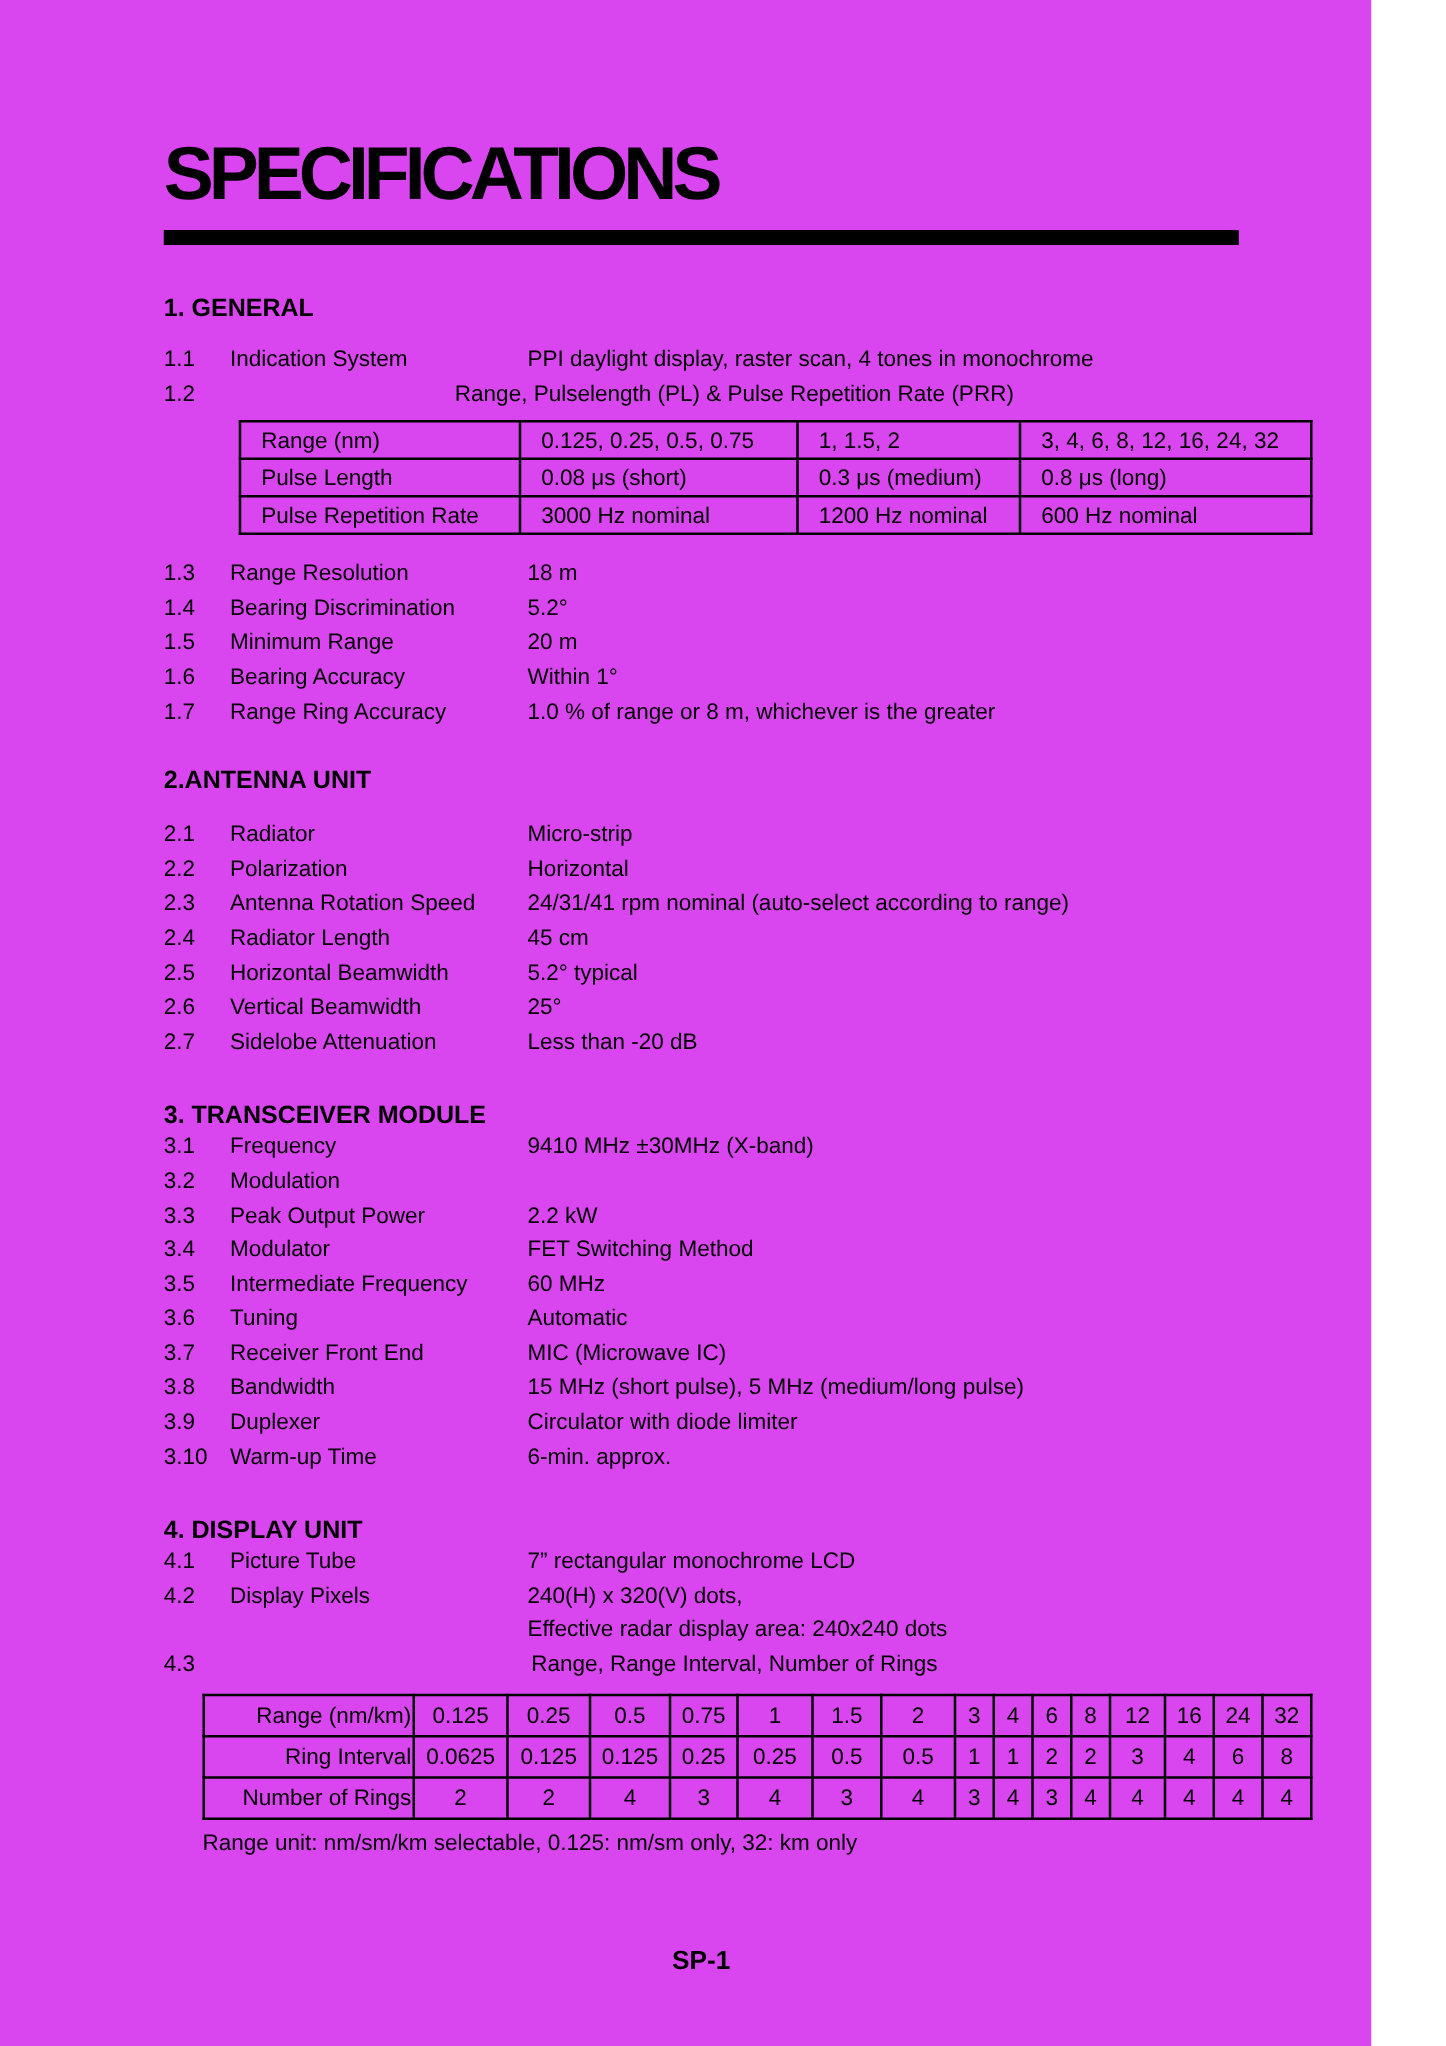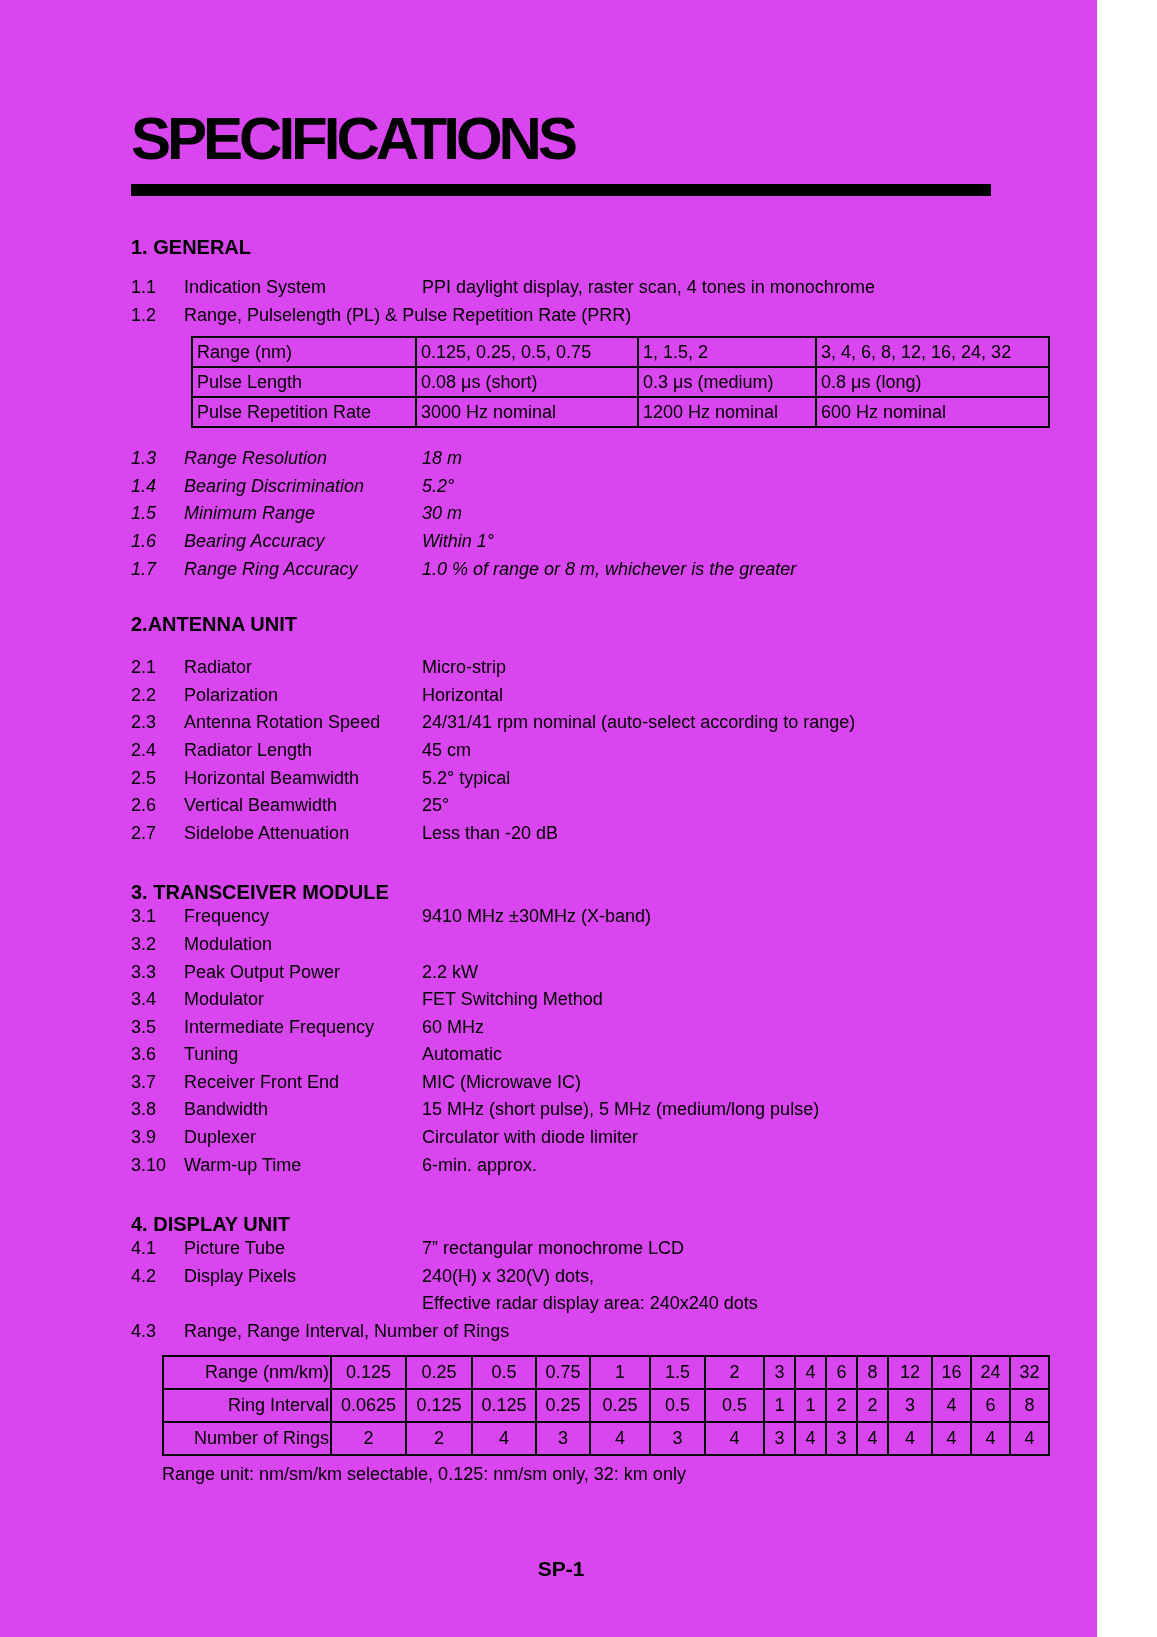--- a/index.html
+++ b/index.html
@@ -19,30 +19,30 @@
   }
   .rule{margin-top:14px;height:12px;background:#000000;}
   .sec-heading{
     font-size:20px;line-height:22px;font-weight:700;white-space:nowrap;
   }
   .h1{margin-top:40px;}
   .h2{margin-top:30px;}
   .h3{margin-top:34px;}
   .h4{margin-top:34px;}
   .rows{font-size:18px;}
-  .m16{margin-top:16px;} .m17{margin-top:17px;font-style:italic;} .m18{} .m19{margin-top:19px;}
+  .m16{margin-top:16px;} .m17{margin-top:17px;} .m18{} .m19{margin-top:19px;}
   .row{display:flex;line-height:27.6px;}
   .row .num{flex:none;width:53px;}
   .row .label{flex:none;width:238px;}
   .row .value{flex:1;white-space:nowrap;}
-  .row.wide .label{flex:1;width:auto;white-space:nowrap;}
+  .row.wide .label{flex:1;width:auto;white-space:nowrap;text-align:center;}
   table{border-collapse:collapse;table-layout:fixed;font-size:18px;color:#000;}
   td{border:2px solid #000000;overflow:hidden;white-space:nowrap;}
   .prr-table{margin:7px 0 0 60px;width:857px;}
-  .prr-table td{height:26px;padding:1px 4px;text-align:left;vertical-align:middle;border-radius:14px;}
+  .prr-table td{height:26px;padding:1px 16px;text-align:left;vertical-align:middle;border-radius:14px;}
   .prr-table .c0{width:224px;} .prr-table .c1{width:222px;}
   .prr-table .c2{width:178px;} .prr-table .c3{width:233px;}
   .rings-table{margin:9px 0 0 31px;width:886px;}
   .rings-table td{height:31px;text-align:center;vertical-align:middle;padding:0 1px;}
   .rings-table td.rowhead{text-align:right;padding-left:20px;border-radius:13px;}
   .rt-c0{width:168px;} .rt-c1{width:75px;} .rt-c2{width:66px;} .rt-c3{width:64px;}
   .rt-c4{width:54px;} .rt-c5{width:60px;} .rt-c6{width:55px;} .rt-c7{width:59px;}
   .rt-c8{width:31px;} .rt-c9{width:31px;} .rt-c10{width:31px;} .rt-c11{width:31px;}
   .rt-c12{width:44px;} .rt-c13{width:39px;} .rt-c14{width:39px;} .rt-c15{width:39px;}
   .note{margin:7px 0 0 31px;font-size:18px;line-height:22px;white-space:nowrap;}
@@ -108,21 +108,21 @@
       <span class="value">18 m</span>
     </div>
     <div class="row">
       <span class="num">1.4</span>
       <span class="label">Bearing Discrimination</span>
       <span class="value">5.2°</span>
     </div>
     <div class="row">
       <span class="num">1.5</span>
       <span class="label">Minimum Range</span>
-      <span class="value">30 m</span>
+      <span class="value">20 m</span>
     </div>
     <div class="row">
       <span class="num">1.6</span>
       <span class="label">Bearing Accuracy</span>
       <span class="value">Within 1°</span>
     </div>
     <div class="row">
       <span class="num">1.7</span>
       <span class="label">Range Ring Accuracy</span>
       <span class="value">1.0 % of range or 8 m, whichever is the greater</span>

